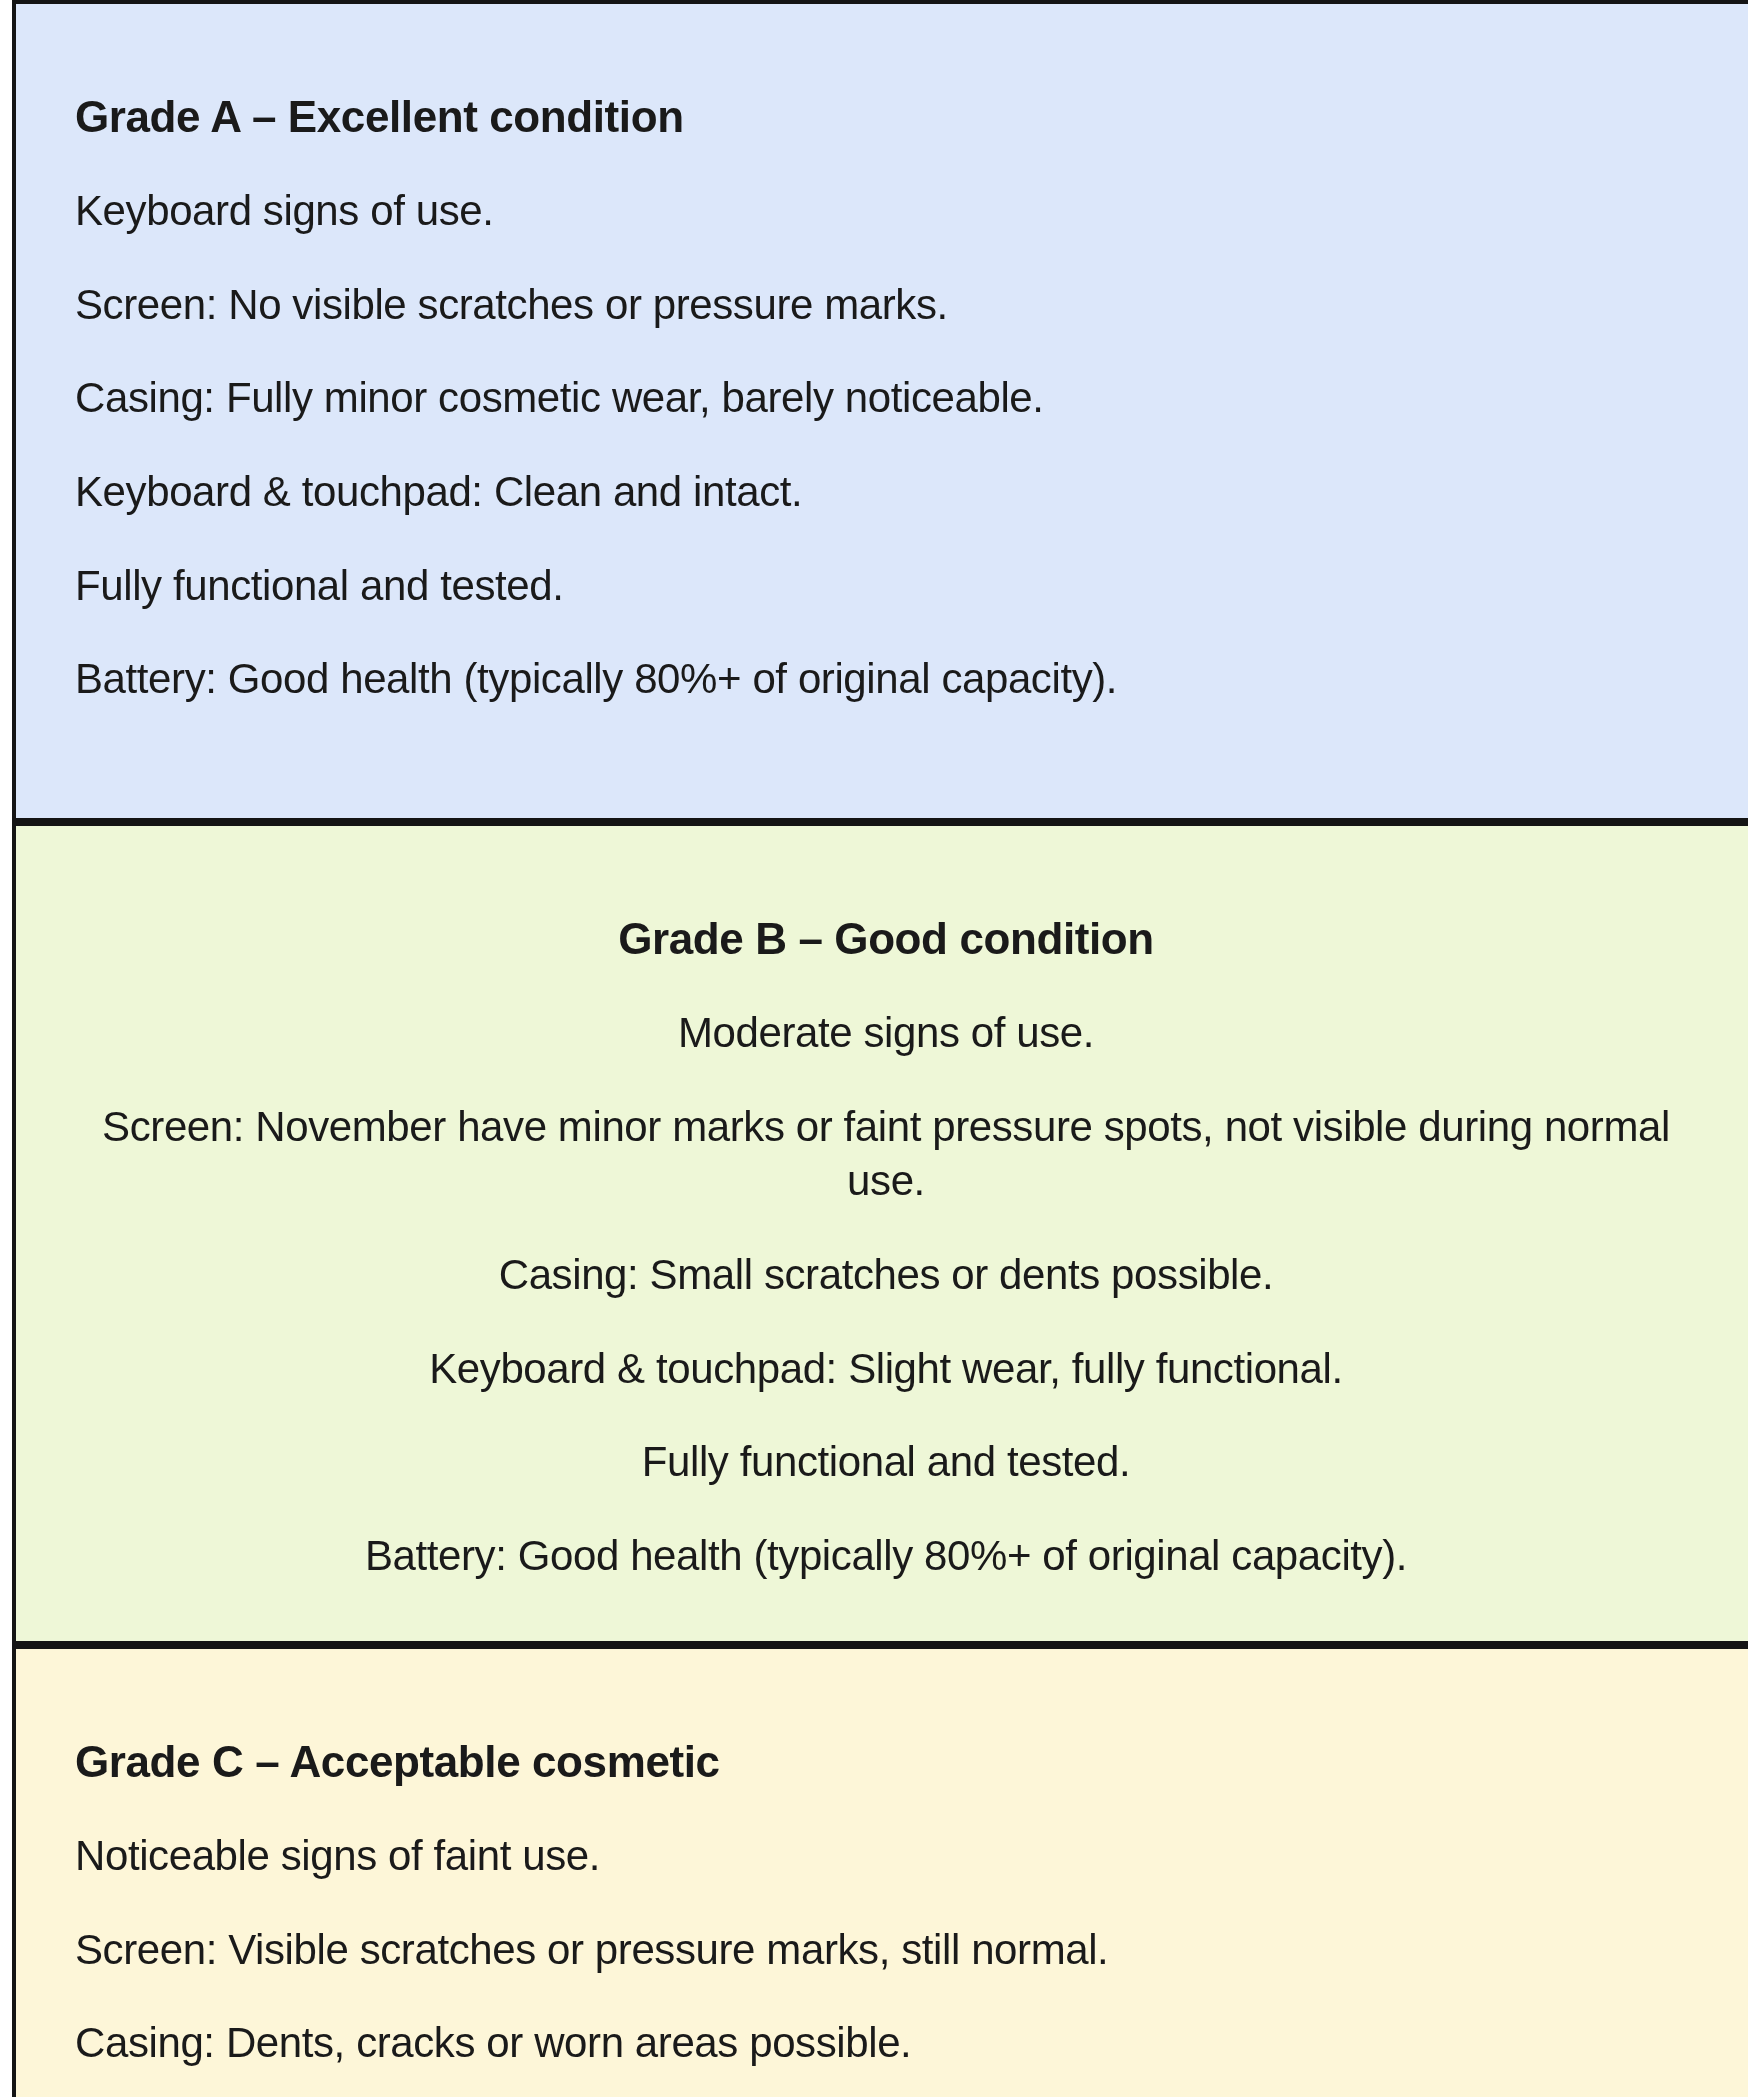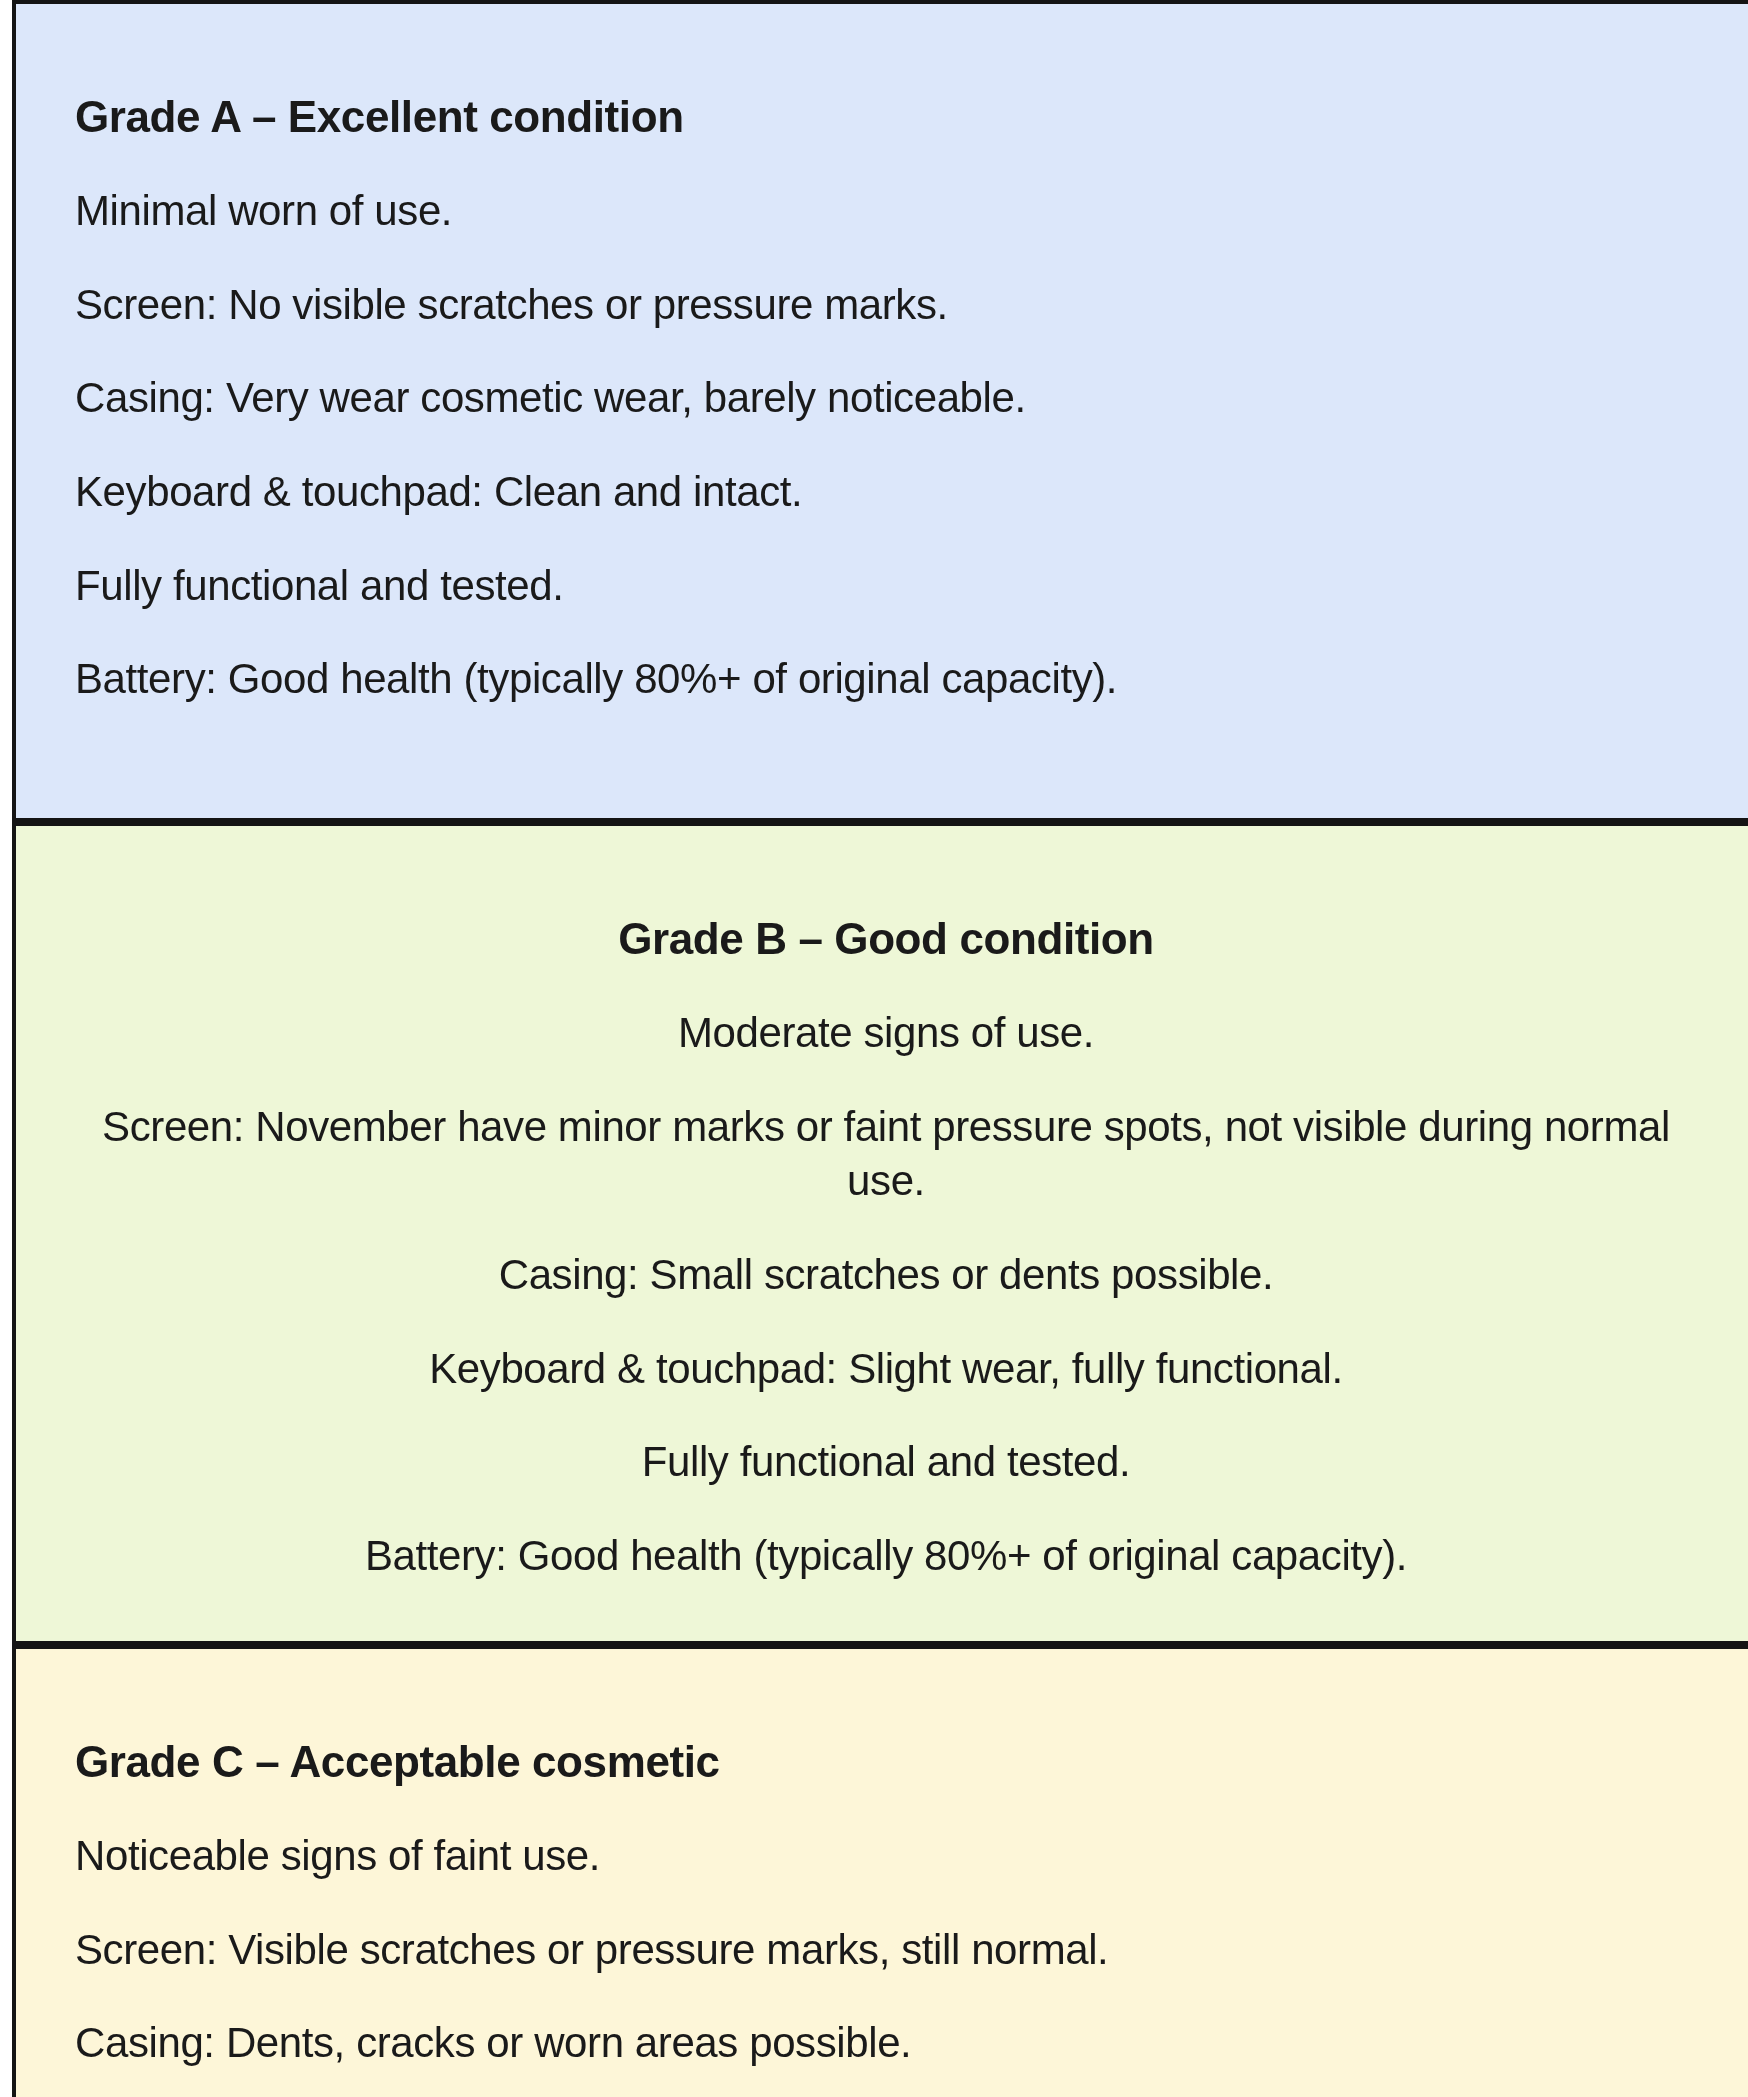--- a/index.html
+++ b/index.html
@@ -41,23 +41,23 @@
     letter-spacing: -0.4px;
   }
 </style>
 </head>
 <body>
 
 <div class="page">
 
   <section class="grade-box grade-a">
     <h2 class="grade-heading">Grade A – Excellent condition</h2>
-    <p class="condition-line">Minimal worn of use.</p>
+    <p class="condition-line">Keyboard signs of use.</p>
     <p class="condition-line">Screen: No visible scratches or pressure marks.</p>
-    <p class="condition-line">Casing: Very wear cosmetic wear, barely noticeable.</p>
+    <p class="condition-line">Casing: Fully minor cosmetic wear, barely noticeable.</p>
     <p class="condition-line">Keyboard &amp; touchpad: Clean and intact.</p>
     <p class="condition-line">Fully functional and tested.</p>
     <p class="condition-line">Battery: Good health (typically 80%+ of original capacity).</p>
   </section>
 
   <section class="grade-box grade-b">
     <h2 class="grade-heading">Grade B – Good condition</h2>
     <p class="condition-line">Moderate signs of use.</p>
     <p class="condition-line">Screen: November have minor marks or faint pressure spots, not visible during normal use.</p>
     <p class="condition-line">Casing: Small scratches or dents possible.</p>

